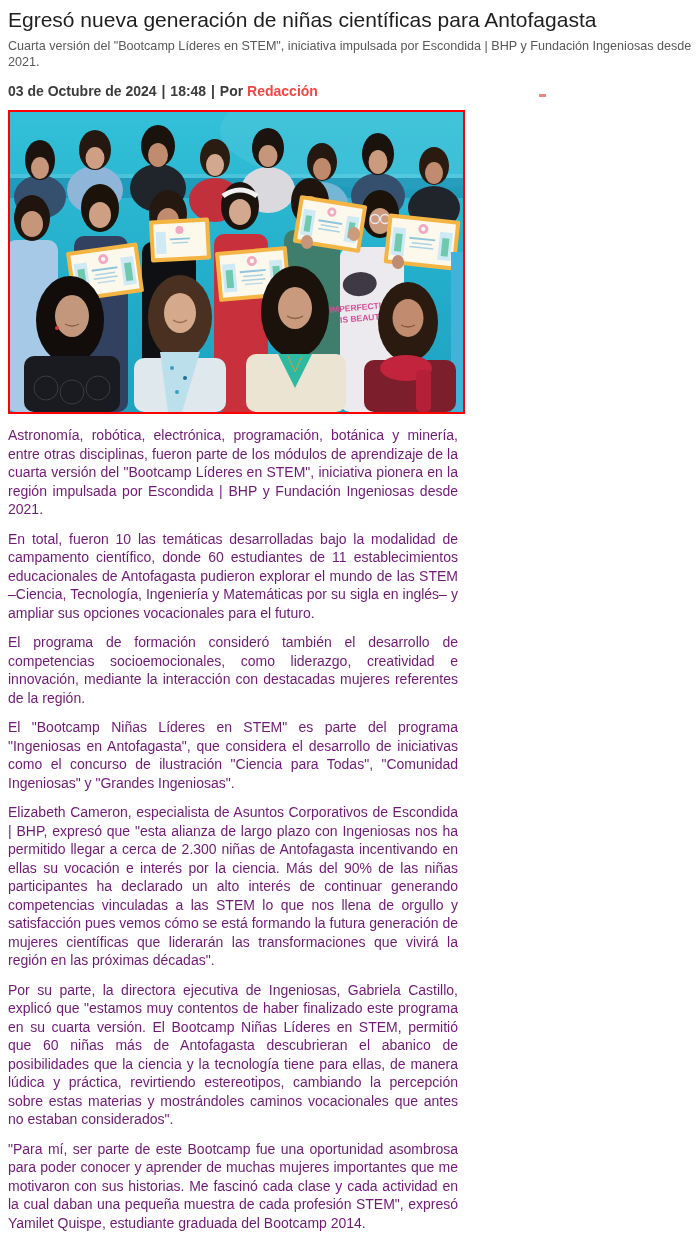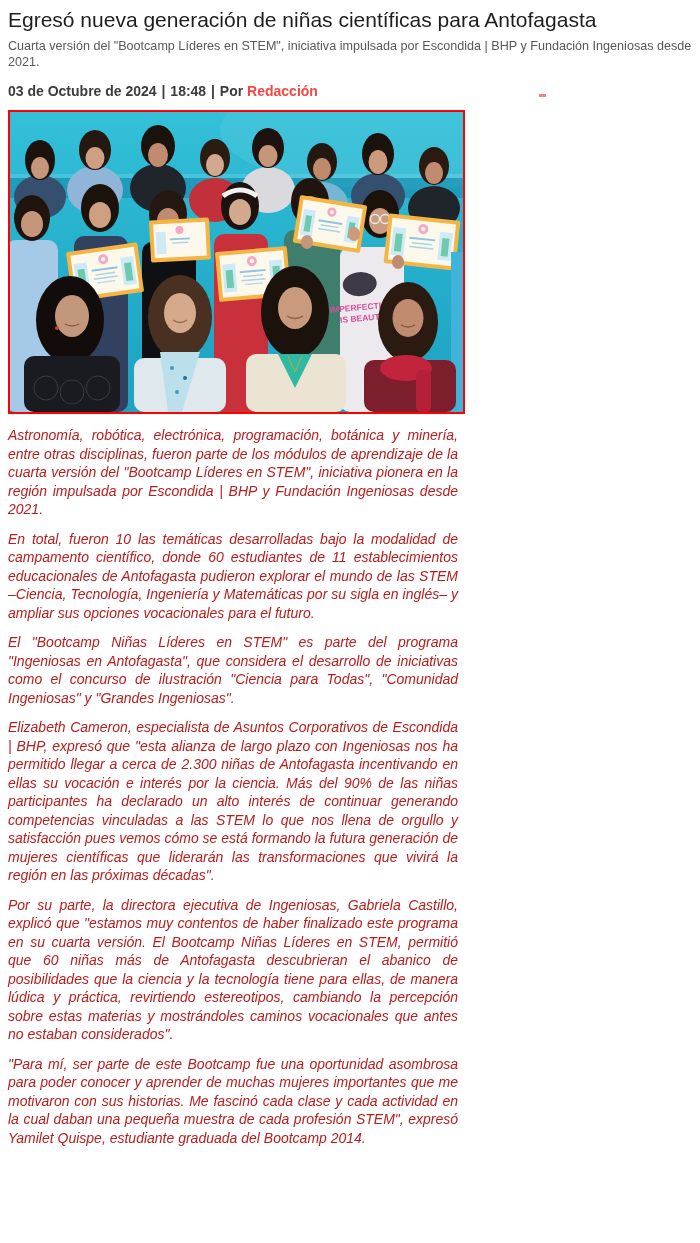--- a/index.html
+++ b/index.html
@@ -53,23 +53,22 @@
   }
 
   .article {
     margin: 12px 8px 0 8px;
     width: 450px;
   }
   .article p {
     margin: 0 0 11px 0;
     font-size: 14px;
     line-height: 18.5px;
-    color: #b91c1c;
+    color: #701a75;
     text-align: justify;
-    font-style: italic;
   }
 </style>
 </head>
 <body>
 
 <div class="page">
 
   <h1 class="headline">Egresó nueva generación de niñas científicas para Antofagasta</h1>
 
   <div class="subhead">Cuarta versión del "Bootcamp Líderes en STEM", iniciativa impulsada por Escondida | BHP y Fundación Ingeniosas desde 2021.</div>
@@ -269,20 +268,21 @@
         </g>
       </g>
     </svg>
   </figure>
 
   <div class="artifact"></div>
 
   <div class="article">
     <p>Astronomía, robótica, electrónica, programación, botánica y minería, entre otras disciplinas, fueron parte de los módulos de aprendizaje de la cuarta versión del "Bootcamp Líderes en STEM", iniciativa pionera en la región impulsada por Escondida | BHP y Fundación Ingeniosas desde 2021.</p>
     <p>En total, fueron 10 las temáticas desarrolladas bajo la modalidad de campamento científico, donde 60 estudiantes de 11 establecimientos educacionales de Antofagasta pudieron explorar el mundo de las STEM –Ciencia, Tecnología, Ingeniería y Matemáticas por su sigla en inglés– y ampliar sus opciones vocacionales para el futuro.</p>
+    <p>El programa de formación consideró también el desarrollo de competencias socioemocionales, como liderazgo, creatividad e innovación, mediante la interacción con destacadas mujeres referentes de la región.</p>
     <p>El "Bootcamp Niñas Líderes en STEM" es parte del programa "Ingeniosas en Antofagasta", que considera el desarrollo de iniciativas como el concurso de ilustración "Ciencia para Todas", "Comunidad Ingeniosas" y "Grandes Ingeniosas".</p>
     <p>Elizabeth Cameron, especialista de Asuntos Corporativos de Escondida | BHP, expresó que "esta alianza de largo plazo con Ingeniosas nos ha permitido llegar a cerca de 2.300 niñas de Antofagasta incentivando en ellas su vocación e interés por la ciencia. Más del 90% de las niñas participantes ha declarado un alto interés de continuar generando competencias vinculadas a las STEM lo que nos llena de orgullo y satisfacción pues vemos cómo se está formando la futura generación de mujeres científicas que liderarán las transformaciones que vivirá la región en las próximas décadas".</p>
     <p>Por su parte, la directora ejecutiva de Ingeniosas, Gabriela Castillo, explicó que "estamos muy contentos de haber finalizado este programa en su cuarta versión. El Bootcamp Niñas Líderes en STEM, permitió que 60 niñas más de Antofagasta descubrieran el abanico de posibilidades que la ciencia y la tecnología tiene para ellas, de manera lúdica y práctica, revirtiendo estereotipos, cambiando la percepción sobre estas materias y mostrándoles caminos vocacionales que antes no estaban considerados".</p>
     <p>"Para mí, ser parte de este Bootcamp fue una oportunidad asombrosa para poder conocer y aprender de muchas mujeres importantes que me motivaron con sus historias. Me fascinó cada clase y cada actividad en la cual daban una pequeña muestra de cada profesión STEM", expresó Yamilet Quispe, estudiante graduada del Bootcamp 2014.</p>
 
   </div>
 
 </div>
 
 </body></html>

